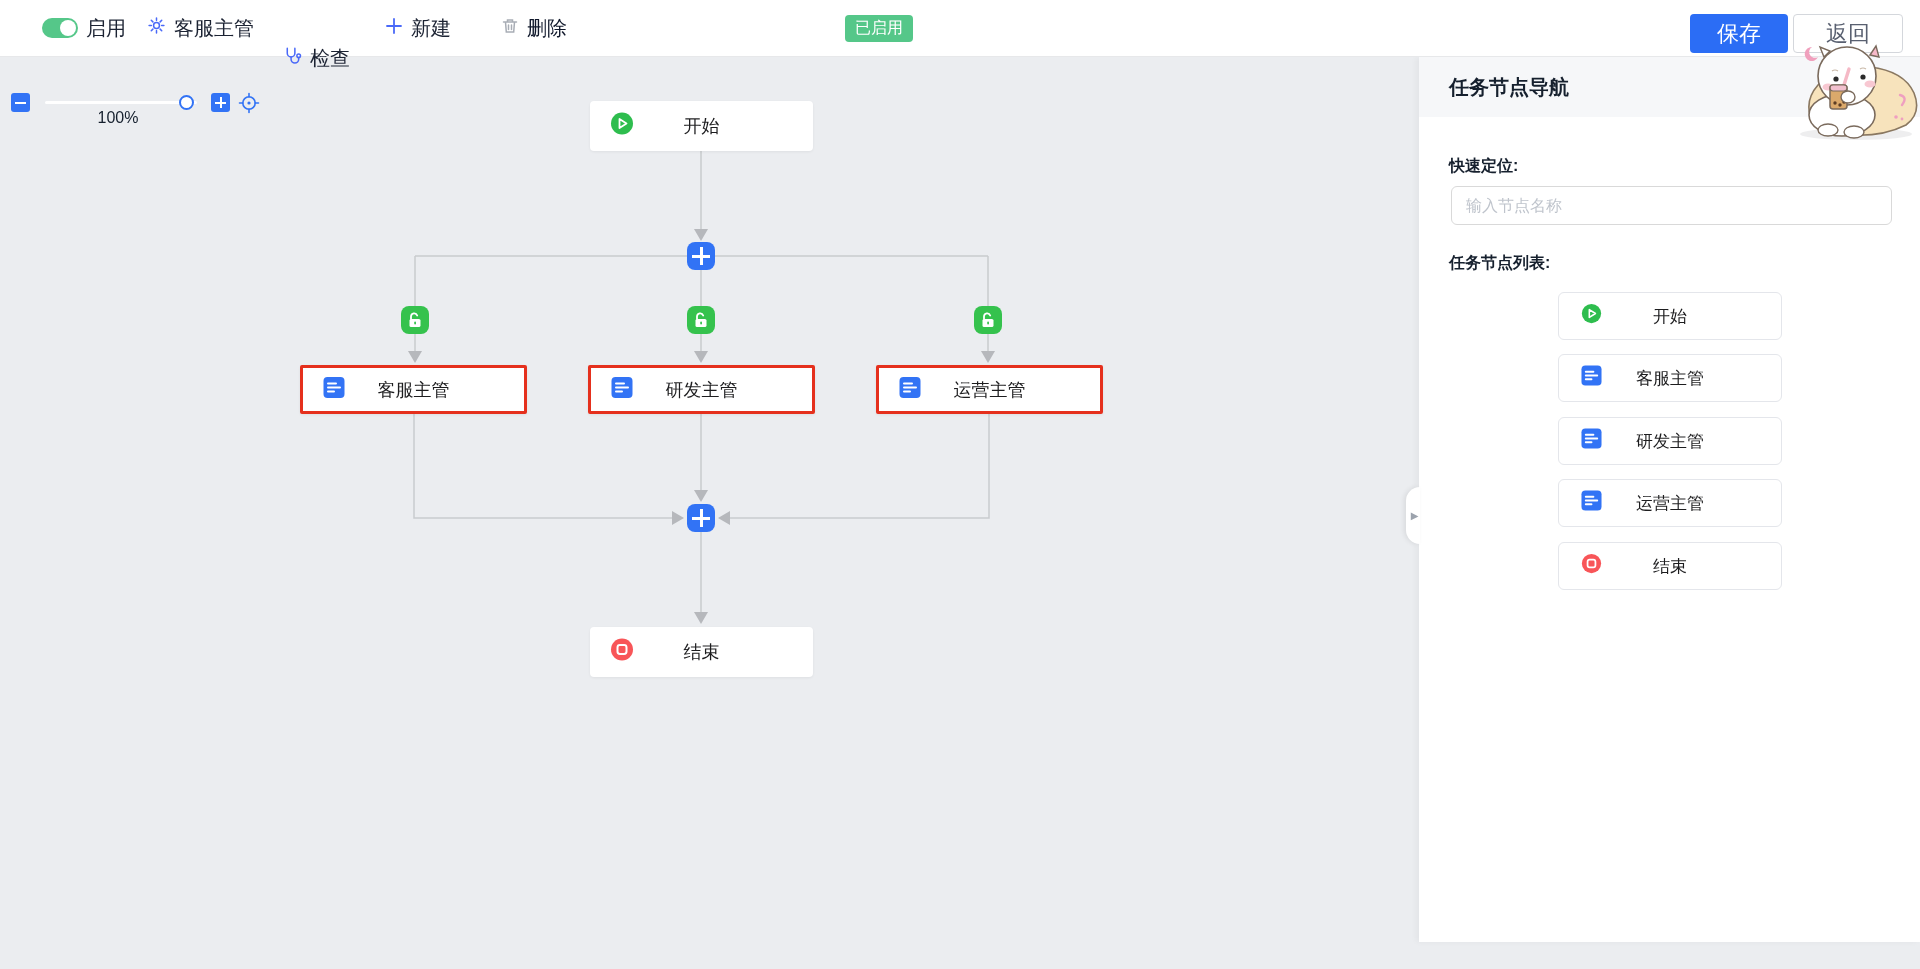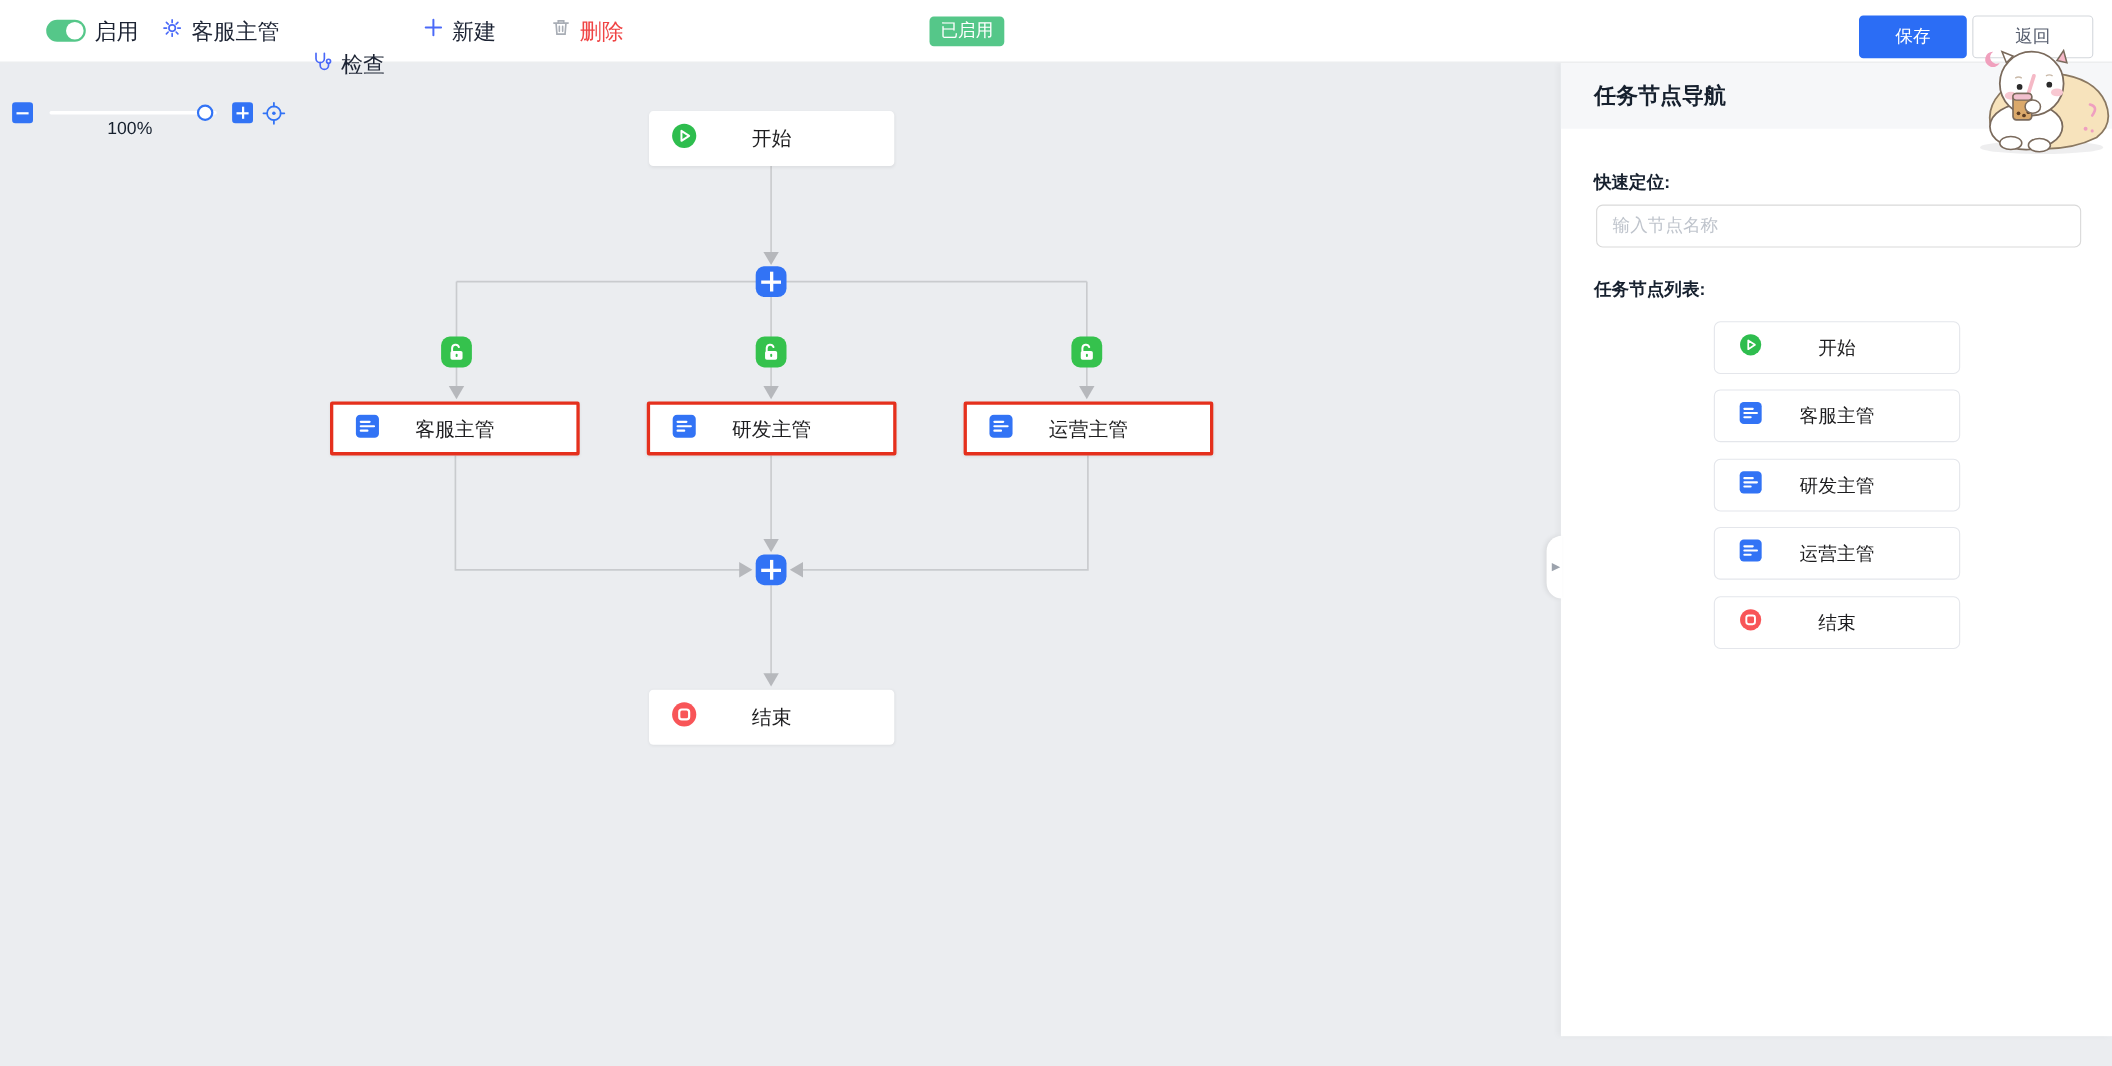--- a/index.html
+++ b/index.html
@@ -6,31 +6,31 @@
   html,body { width:1920px; height:969px; overflow:hidden;
     font-family:"Liberation Sans","DejaVu Sans",sans-serif; }
   body { position:relative; background:#ebedf0; }
 
   
   .toolbar { position:absolute; top:0; left:0; width:1920px; height:57px;
     background:#fff; border-bottom:1px solid #e7e8ea; z-index:20; }
   .tb-item { position:absolute; top:0; height:56px; display:flex; align-items:center;
     gap:8px; color:#1c2333; font-size:20px; cursor:pointer; }
   .tb-item .lbl { white-space:nowrap; }
-  .tb-disabled { color:#ef4444; }
+  .tb-disabled { color:#0f172a; }
   .toggle { width:36px; height:20px; border-radius:10px; background:#55c789; position:relative; }
   .toggle::after { content:""; position:absolute; right:2px; top:2px; width:16px; height:16px;
     border-radius:50%; background:#fff; }
   .badge { position:absolute; left:845px; top:15px; height:27px; padding:0 10px;
     background:#55c789; color:#fff; font-size:16px; border-radius:4px;
     display:flex; align-items:center; }
   .wf-title { position:absolute; left:912px; top:0; height:56px; display:flex;
     align-items:center; gap:8px; font-size:17px; color:#1c2333; font-weight:500; cursor:pointer; }
   .caret { font-size:11px; color:#1c2333; }
-  .btn { position:absolute; top:14px; height:39px; border-radius:4px; font-size:16px;
+  .btn { position:absolute; top:14px; height:39px; border-radius:4px; font-size:22px;
     display:flex; align-items:center; justify-content:center; cursor:pointer; }
   .btn-save { left:1690px; width:98px; background:#2b6df5; color:#fff; border:none; }
   .btn-back { left:1793px; width:110px; background:#fff; color:#596070; border:1px solid #d4d7dc; }
 
   
   .canvas { position:absolute; top:57px; left:0; width:1920px; height:912px; background:#ebedf0;padding-left:16px; }
   .edges { position:absolute; left:0; top:0; }
 
   .flow-node { position:absolute; background:#fff; border-radius:4px;
     box-shadow:0 1px 3px rgba(0,0,0,0.06); display:flex; align-items:center;

